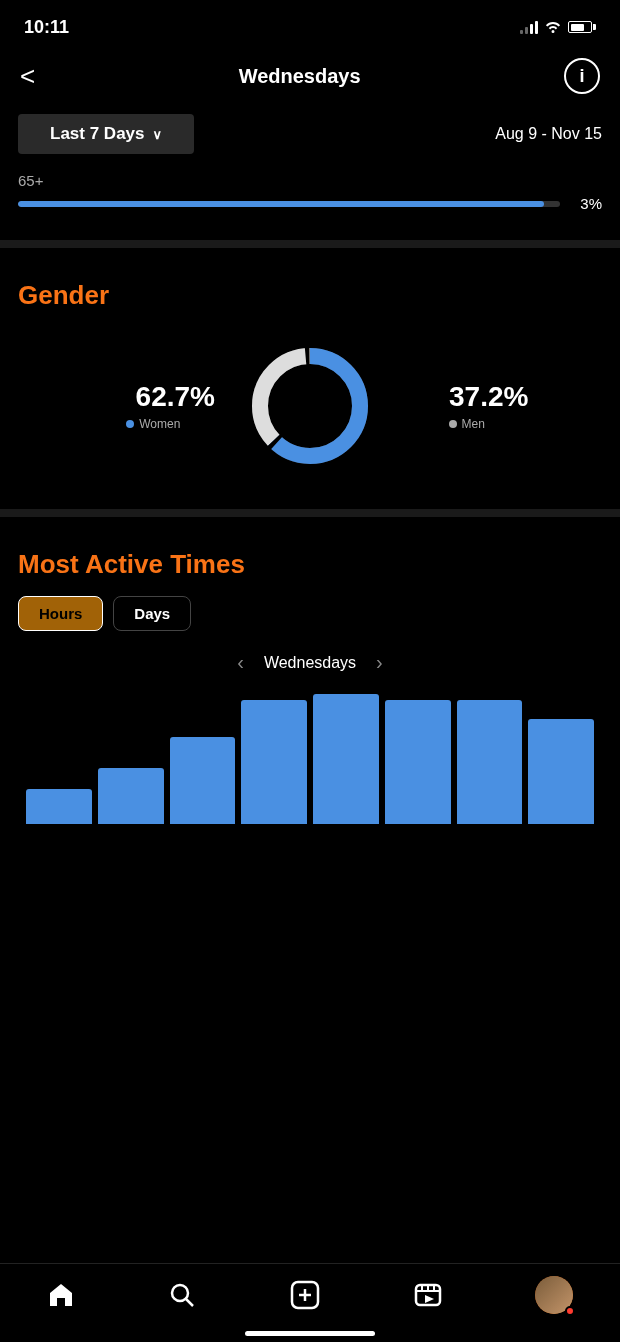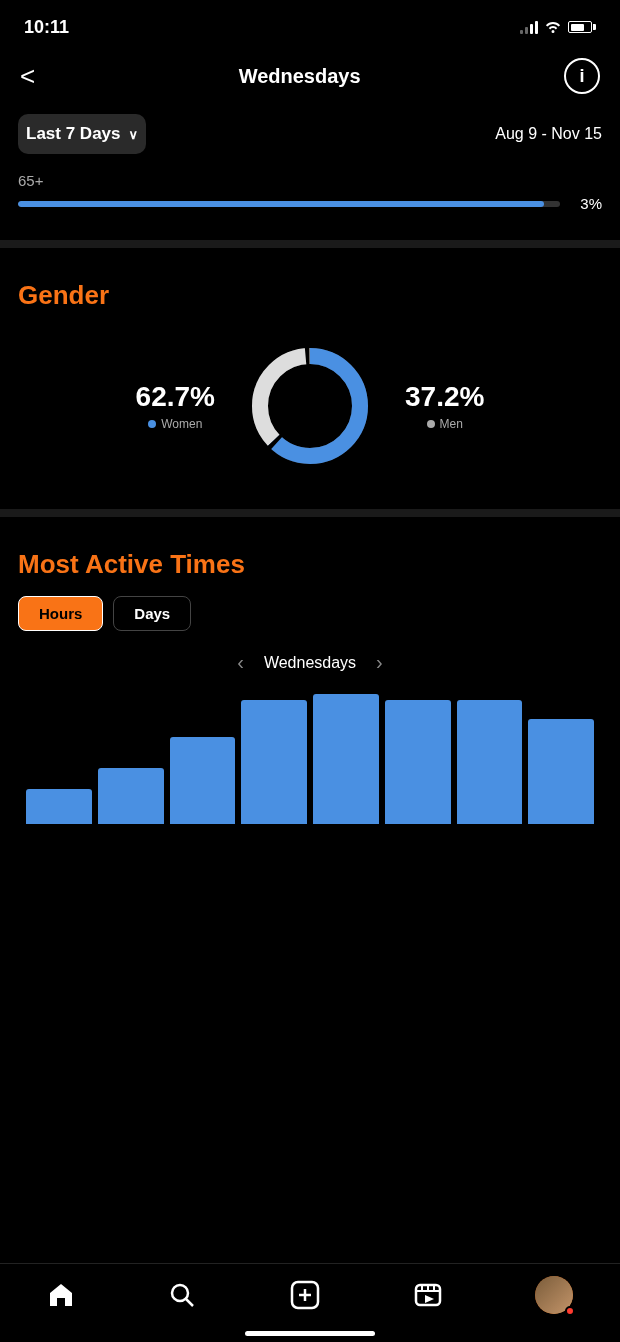--- a/index.html
+++ b/index.html
@@ -68,22 +68,22 @@
 
     
     .date-filter-row {
       display: flex;
       align-items: center;
       justify-content: space-between;
       padding: 8px 18px 14px;
     }
     .date-filter-btn {
       background: #2a2a2a;
-      border-radius: 10px;
-      padding: 10px 8px;
+      border-radius: 4px;
+      padding: 10px 32px;
       display: flex;
       align-items: center;
       gap: 8px;
       cursor: pointer;
       border: none;
     }
     .date-filter-btn span {
       color: #fff;
       font-size: 17px;
       font-weight: 700;
@@ -156,20 +156,21 @@
       gap: 30px;
       margin-top: 30px;
     }
     .gender-stat {
       text-align: center;
     }
     .gender-pct {
       font-size: 28px;
       font-weight: 700;
       color: #fff;
+      margin-left: 44px;
     }
     .gender-label-row {
       display: flex;
       align-items: center;
       justify-content: center;
       gap: 5px;
       margin-top: 4px;
     }
     .gender-dot {
       width: 8px;
@@ -204,21 +205,21 @@
       padding: 8px 20px;
       border-radius: 8px;
       border: 1.5px solid #444;
       font-size: 15px;
       font-weight: 600;
       cursor: pointer;
       background: transparent;
       color: #fff;
     }
     .toggle-btn.active {
-      background: #f97316;
+      background: #a16207;
       color: #000;
       border-color: #fff;
     }
 
     
     .day-nav {
       display: flex;
       align-items: center;
       justify-content: center;
       gap: 20px;

